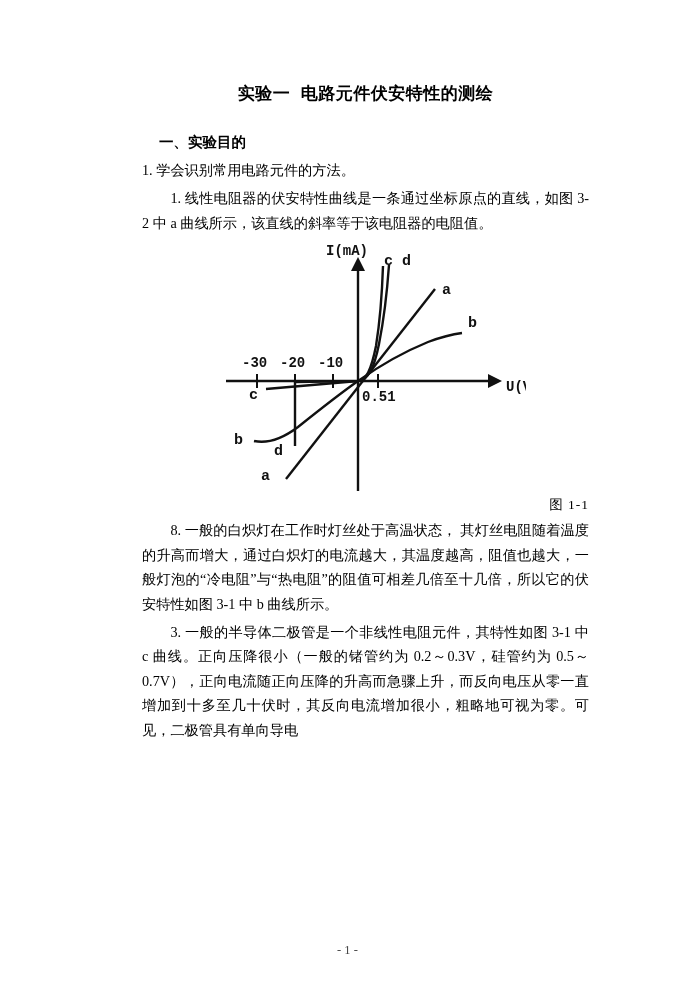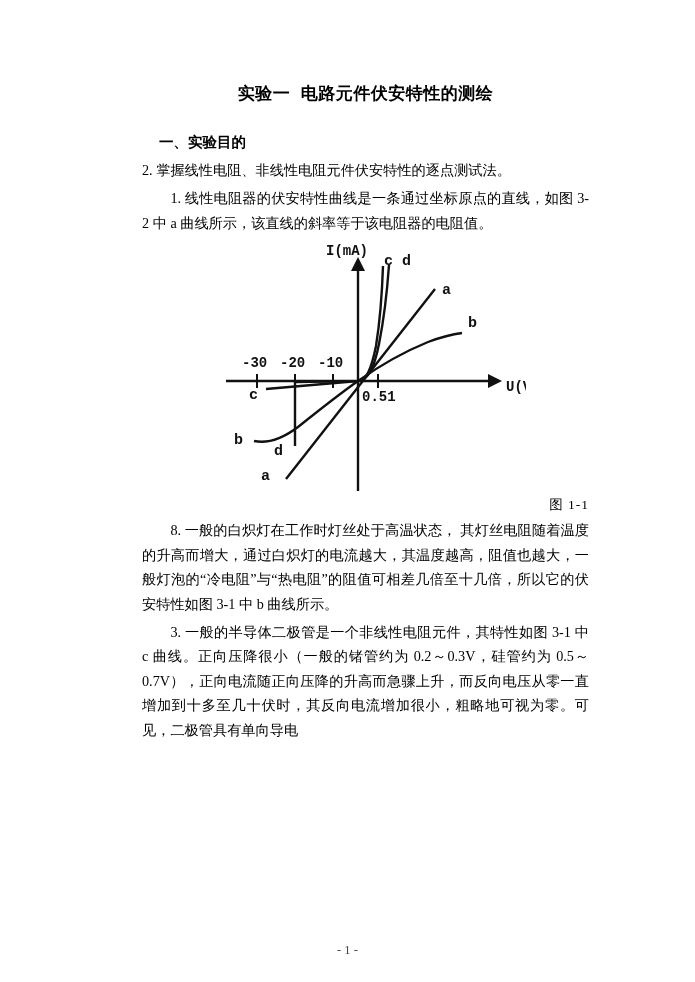--- a/index.html
+++ b/index.html
@@ -94,22 +94,22 @@
 </head>
 <body>
 
 <div class="page">
 
   <div class="doc-title">实验一  电路元件伏安特性的测绘</div>
 
   <div class="sec-head">一、实验目的</div>
 
   <div class="list-item">
-    <span class="num">2.</span>
-    <span>掌握线性电阻、非线性电阻元件伏安特性的逐点测试法。</span>
+    <span class="num">1.</span>
+    <span>学会识别常用电路元件的方法。</span>
   </div>
 
 
 
   <p class="para">1. 线性电阻器的伏安特性曲线是一条通过坐标原点的直线，如图 3-2 中 a 曲线所示，该直线的斜率等于该电阻器的电阻值。</p>
 
   <div class="fig-wrap">
     <svg width="320" height="255" viewBox="0 0 320 255">
 
       <line x1="20" y1="140" x2="282" y2="140" stroke="#111" stroke-width="2.4"></line>

